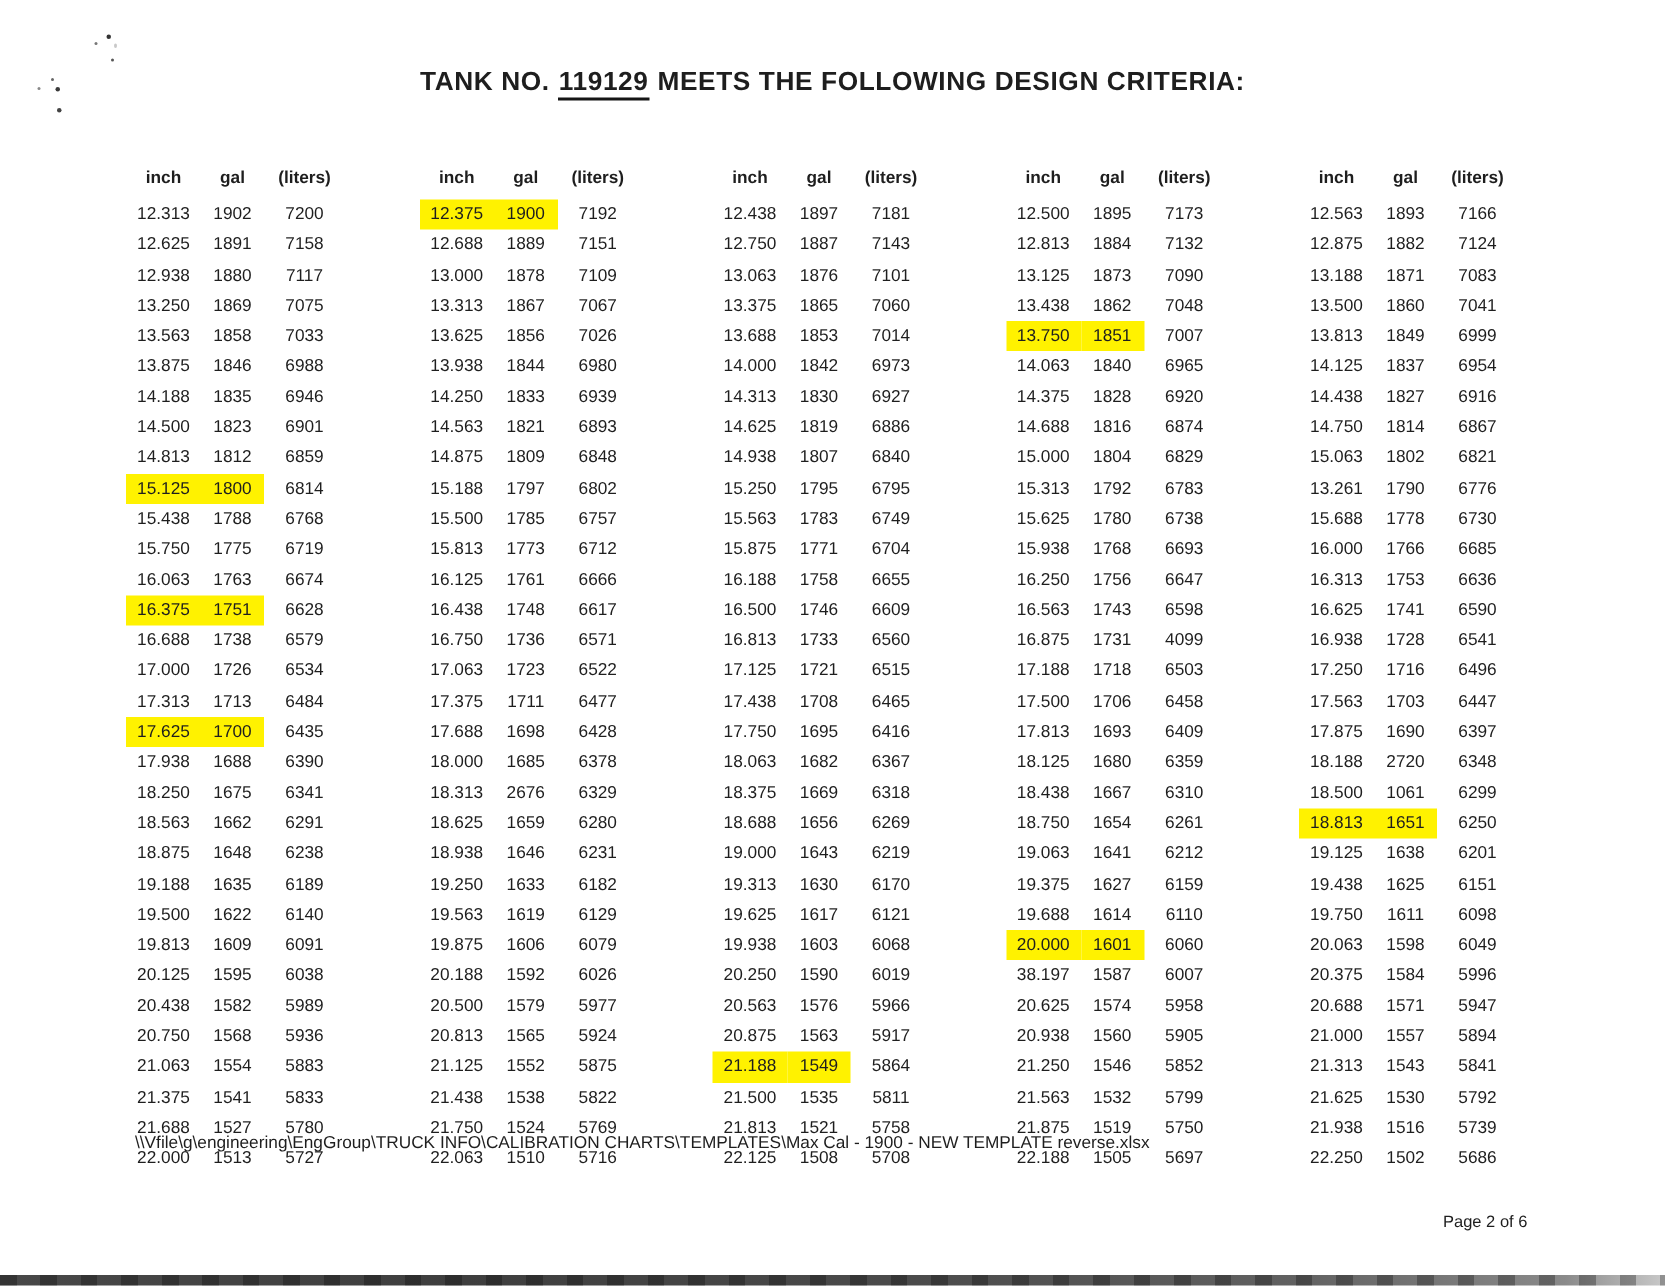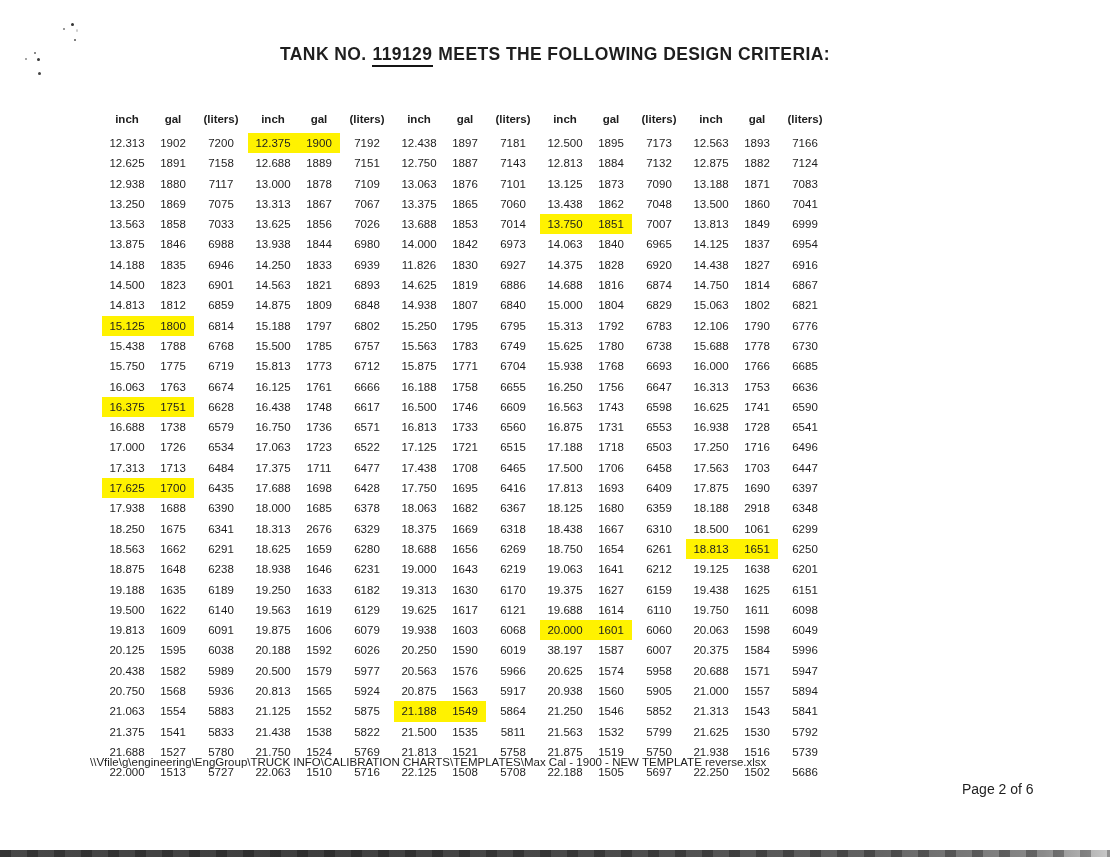--- a/index.html
+++ b/index.html
@@ -9,32 +9,32 @@
     font-family:"Liberation Sans", sans-serif;color:var(--ink);
     position:relative;
   }
   .page{position:absolute;inset:0;padding-left:37px;}
   .title{
     position:absolute;top:44px;left:0;width:1110px;text-align:center;
     font-size:17.5px;font-weight:bold;letter-spacing:.4px;white-space:nowrap;
   }
   .title .tankno{border-bottom:2px solid #151515;padding:0 1px 1px;margin:0 5px;}
   .table-area{
-    position:absolute;top:112px;left:102px;width:928px;
-    display:flex;justify-content:flex-start;
+    position:absolute;top:112px;left:84px;width:928px;
+    display:flex;justify-content:space-between;
   }
   table{border-collapse:collapse;table-layout:fixed;}
   th{font-weight:bold;font-size:11.5px;text-align:center;padding:0 0 7px 0;line-height:14px;}
   td{height:20.3px;font-size:11.5px;text-align:center;padding:0;line-height:20.3px;white-space:nowrap;}
   .c-inch{width:50px;}
   .c-gal{width:42px;}
   .c-lit{width:54px;}
   tr.hl td:nth-child(1), tr.hl td:nth-child(2){background:var(--hl);}
   .footer-path{position:absolute;top:756px;left:90px;font-size:11.5px;white-space:nowrap;}
-  .footer-page{position:absolute;top:781px;left:962px;font-size:14px;white-space:nowrap;}
+  .footer-page{position:absolute;top:809px;left:962px;font-size:11px;white-space:nowrap;}
   .scan-line{
     position:absolute;top:850px;left:0;width:1110px;height:7px;
     background:
       repeating-linear-gradient(90deg, rgba(0,0,0,.28) 0px, rgba(0,0,0,.28) 11px, rgba(0,0,0,0) 11px, rgba(0,0,0,0) 27px),
       linear-gradient(90deg,#484848 0%,#3e3e3e 28%,#4b4b4b 55%,#616161 78%,#8a8a8a 94%,#c9c9c9 100%);
   }
   .dot{position:absolute;border-radius:50%;}
 </style>
 </head>
 <body>
@@ -430,21 +430,21 @@
             <td class="c-inch">13.688</td>
             <td class="c-gal">1853</td>
             <td class="c-lit">7014</td>
           </tr>
           <tr>
             <td class="c-inch">14.000</td>
             <td class="c-gal">1842</td>
             <td class="c-lit">6973</td>
           </tr>
           <tr>
-            <td class="c-inch">11.826</td>
+            <td class="c-inch">14.313</td>
             <td class="c-gal">1830</td>
             <td class="c-lit">6927</td>
           </tr>
           <tr>
             <td class="c-inch">14.625</td>
             <td class="c-gal">1819</td>
             <td class="c-lit">6886</td>
           </tr>
           <tr>
             <td class="c-inch">14.938</td>
@@ -643,21 +643,21 @@
             <td class="c-lit">6647</td>
           </tr>
           <tr>
             <td class="c-inch">16.563</td>
             <td class="c-gal">1743</td>
             <td class="c-lit">6598</td>
           </tr>
           <tr>
             <td class="c-inch">16.875</td>
             <td class="c-gal">1731</td>
-            <td class="c-lit">6553</td>
+            <td class="c-lit">4099</td>
           </tr>
           <tr>
             <td class="c-inch">17.188</td>
             <td class="c-gal">1718</td>
             <td class="c-lit">6503</td>
           </tr>
           <tr>
             <td class="c-inch">17.500</td>
             <td class="c-gal">1706</td>
             <td class="c-lit">6458</td>
@@ -787,21 +787,21 @@
             <td class="c-inch">14.750</td>
             <td class="c-gal">1814</td>
             <td class="c-lit">6867</td>
           </tr>
           <tr>
             <td class="c-inch">15.063</td>
             <td class="c-gal">1802</td>
             <td class="c-lit">6821</td>
           </tr>
           <tr>
-            <td class="c-inch">12.106</td>
+            <td class="c-inch">13.261</td>
             <td class="c-gal">1790</td>
             <td class="c-lit">6776</td>
           </tr>
           <tr>
             <td class="c-inch">15.688</td>
             <td class="c-gal">1778</td>
             <td class="c-lit">6730</td>
           </tr>
           <tr>
             <td class="c-inch">16.000</td>
@@ -833,21 +833,21 @@
             <td class="c-gal">1703</td>
             <td class="c-lit">6447</td>
           </tr>
           <tr>
             <td class="c-inch">17.875</td>
             <td class="c-gal">1690</td>
             <td class="c-lit">6397</td>
           </tr>
           <tr>
             <td class="c-inch">18.188</td>
-            <td class="c-gal">2918</td>
+            <td class="c-gal">2720</td>
             <td class="c-lit">6348</td>
           </tr>
           <tr>
             <td class="c-inch">18.500</td>
             <td class="c-gal">1061</td>
             <td class="c-lit">6299</td>
           </tr>
           <tr class="hl">
             <td class="c-inch">18.813</td>
             <td class="c-gal">1651</td>

